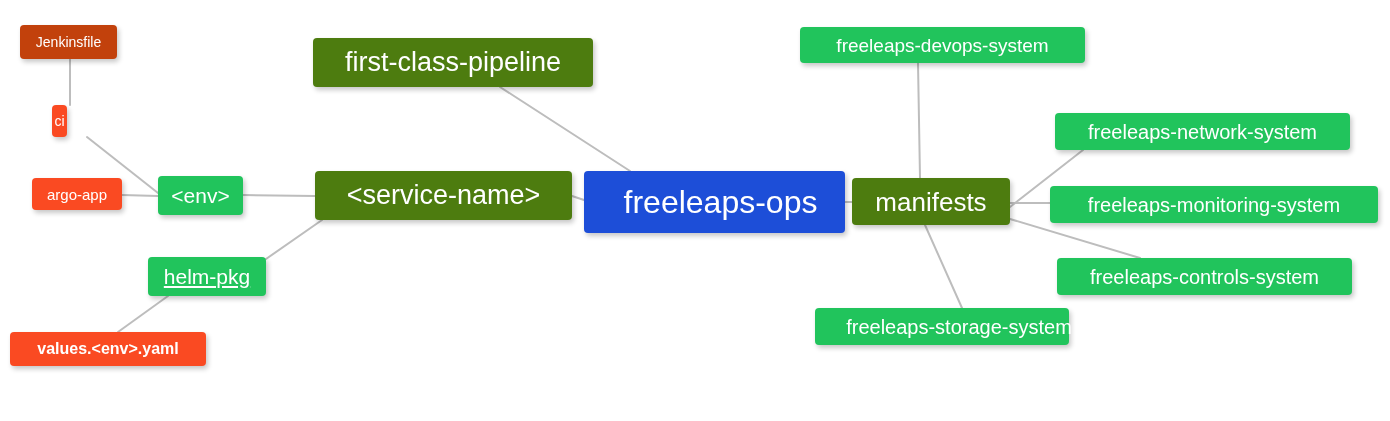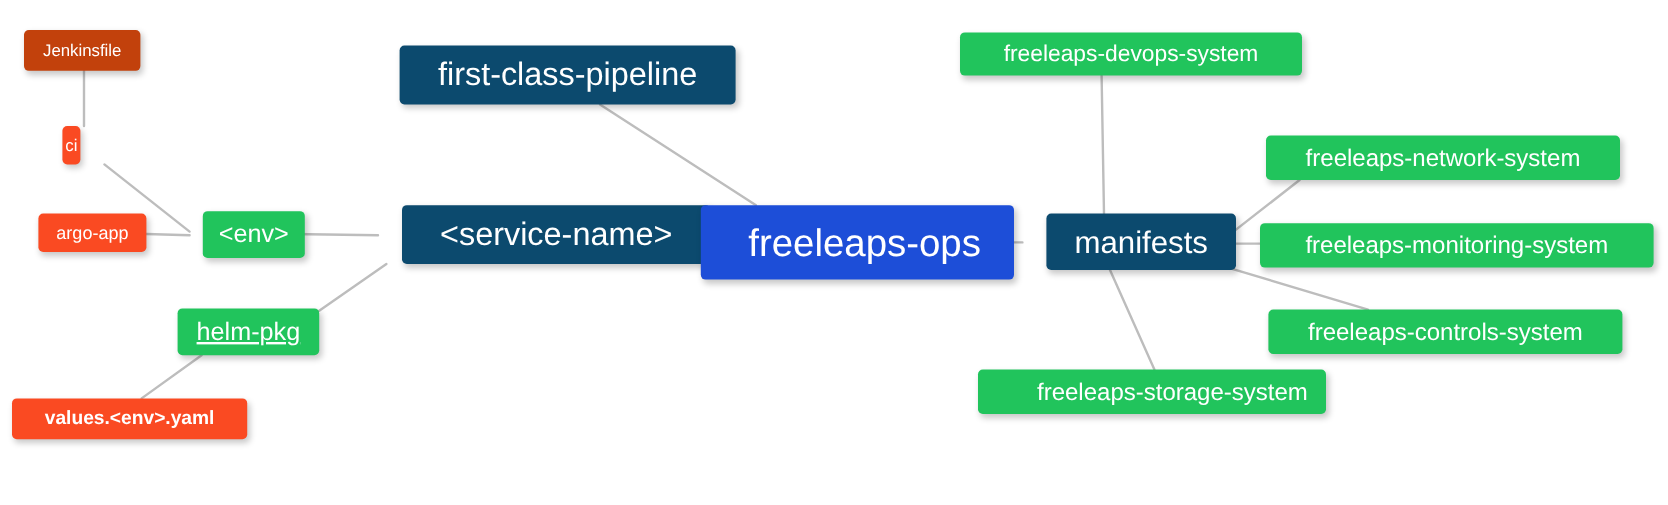--- a/index.html
+++ b/index.html
@@ -46,21 +46,21 @@
     text-align: center;
     cursor: pointer;
     user-select: none;
   }
   .node-label {
     display: block;
     padding: 0 2px;
   }
   
   .c-root   { background: #1d4ed8; padding-left: 12px; }
-  .c-blue   { background: #0c4a6e; margin-left: 20px; }
+  .c-blue   { background: #4d7c0f; }
   .c-green  { background: #21C45C; }
   .c-orange { background: #c2410c; }
   .c-red    { background: #FA4A22; }
 </style>
 </head>
 <body>
 
 <div id="mindmap">
   <svg id="edge-layer" viewBox="0 0 1390 421" width="1390" height="421" xmlns="http://www.w3.org/2000/svg">
       <line x1="70" y1="59" x2="70" y2="105" stroke="#bdbdbd"></line>
@@ -81,21 +81,21 @@
   <div id="node-layer">
       <div class="node c-orange" style="left: 20px; top: 25px; width: 97px; height: 34px; font-size: 14px;">
         <span class="node-label">Jenkinsfile</span>
       </div>
       <div class="node c-red" style="left: 52px; top: 105px; width: 15px; height: 32px; font-size: 14px;">
         <span class="node-label">ci</span>
       </div>
       <div class="node c-red" style="left: 32px; top: 178px; width: 90px; height: 32px; font-size: 15px;">
         <span class="node-label">argo-app</span>
       </div>
-      <div class="node c-green" style="left: 158px; top: 176px; width: 85px; height: 39px; font-size: 21px; margin-left: 11px;">
+      <div class="node c-green" style="left: 158px; top: 176px; width: 85px; height: 39px; font-size: 21px;">
         <span class="node-label">&lt;env&gt;</span>
       </div>
       <div class="node c-green" style="left: 148px; top: 257px; width: 118px; height: 39px; font-size: 21px; text-decoration: underline;">
         <span class="node-label">helm-pkg</span>
       </div>
       <div class="node c-red" style="left: 10px; top: 332px; width: 196px; height: 34px; font-size: 16px; font-weight: bold;">
         <span class="node-label">values.&lt;env&gt;.yaml</span>
       </div>
       <div class="node c-blue" style="left: 313px; top: 38px; width: 280px; height: 49px; font-size: 27px;">
         <span class="node-label">first-class-pipeline</span>
@@ -114,17 +114,17 @@
       </div>
       <div class="node c-green" style="left: 1055px; top: 113px; width: 295px; height: 37px; font-size: 20px;">
         <span class="node-label">freeleaps-network-system</span>
       </div>
       <div class="node c-green" style="left: 1050px; top: 186px; width: 328px; height: 37px; font-size: 20px;">
         <span class="node-label">freeleaps-monitoring-system</span>
       </div>
       <div class="node c-green" style="left: 1057px; top: 258px; width: 295px; height: 37px; font-size: 20px;">
         <span class="node-label">freeleaps-controls-system</span>
       </div>
-      <div class="node c-green" style="left: 815px; top: 308px; width: 290px; height: 37px; font-size: 20px; padding-left: 34px;">
+      <div class="node c-green" style="left: 815px; top: 308px; width: 254px; height: 37px; font-size: 20px; padding-left: 34px;">
         <span class="node-label">freeleaps-storage-system</span>
       </div>
     </div>
 </div>
 
 </body></html>

